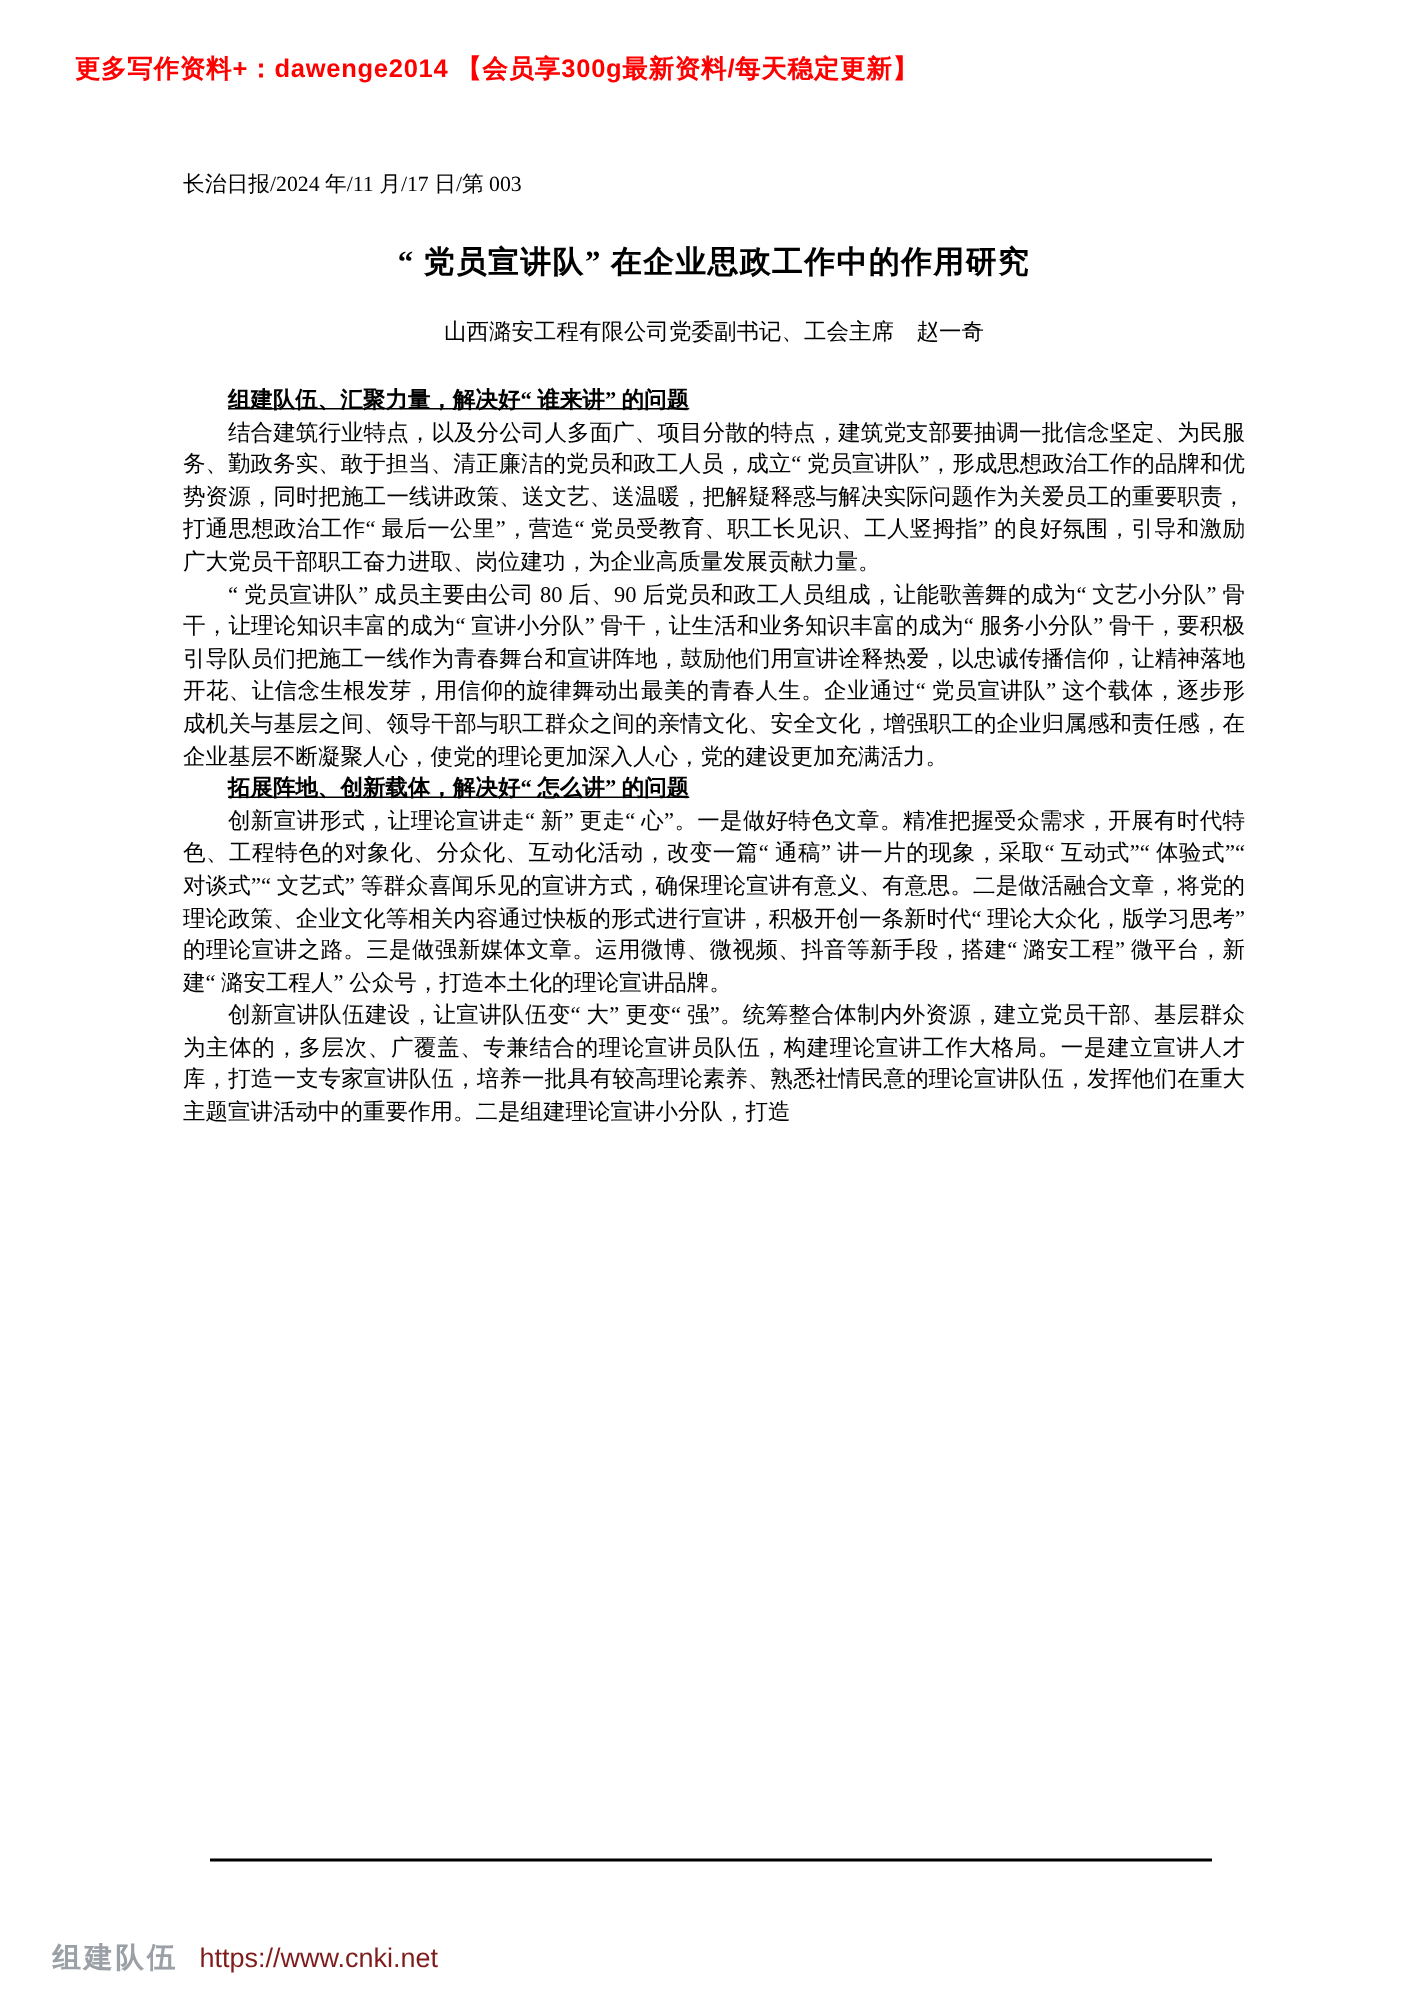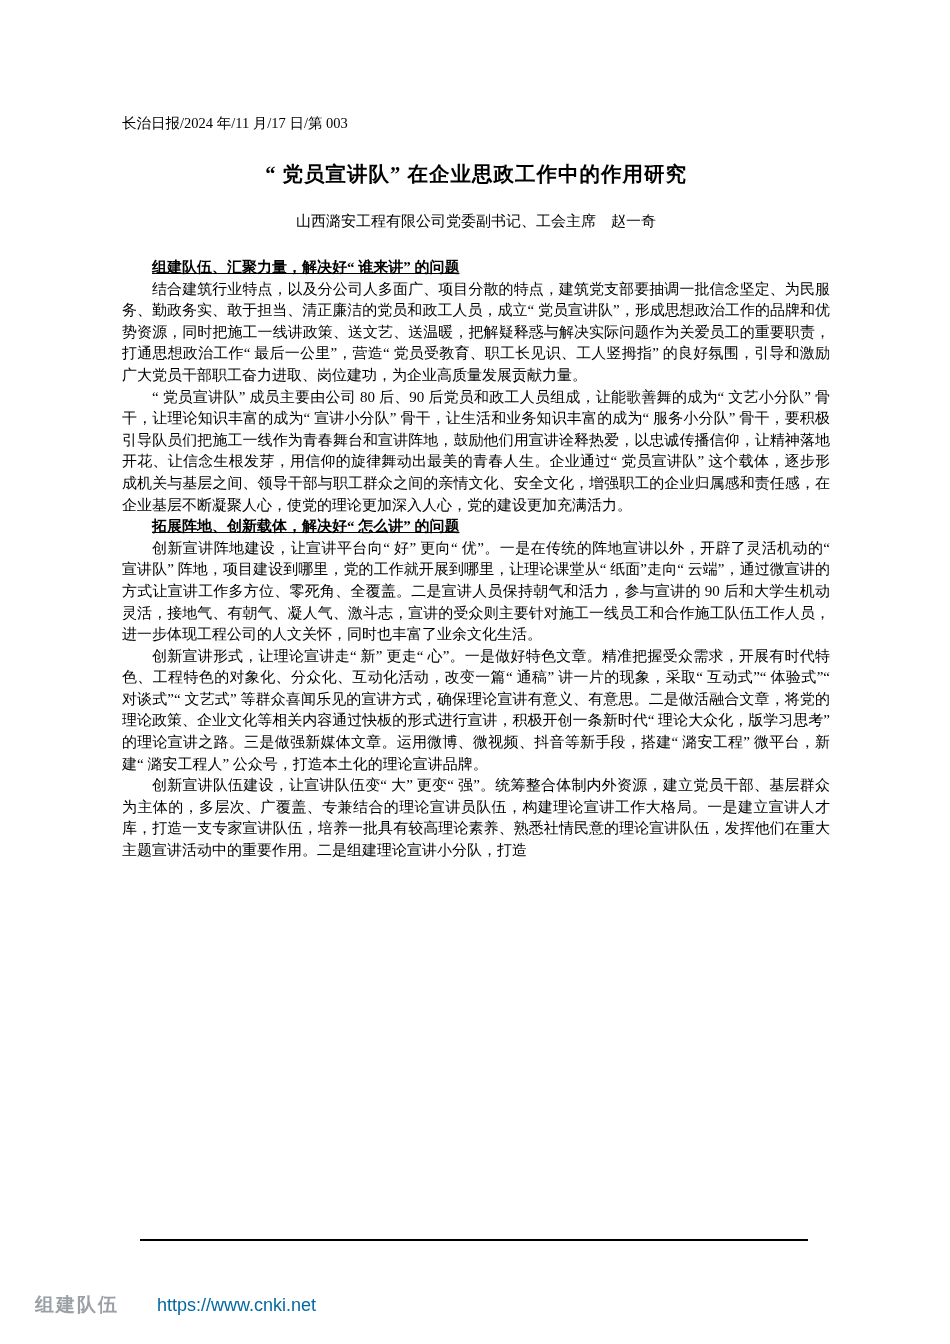--- a/index.html
+++ b/index.html
@@ -86,48 +86,47 @@
     gap: 14px;
     font-family: "Liberation Sans", "DejaVu Sans", sans-serif;
   }
   .brand {
     color: #9aa0a6;
     font-size: 19px;
     font-weight: bold;
     letter-spacing: 2px;
   }
   .url {
-    color: #0369a1;
+    color: #7f1d1d;
     font-size: 18px;
     text-decoration: none;
-    margin-left: 24px;
   }
 </style>
 </head>
 <body>
 
 <div class="page">
 
+  <div class="promo">更多写作资料+：dawenge2014 【会员享300g最新资料/每天稳定更新】</div>
 
   <div class="content">
 
     <div class="source">
       <div>长治日报/2024 年/11 月/17 日/第  003</div>
     </div>
 
     <h1 class="title">“ 党员宣讲队” 在企业思政工作中的作用研究</h1>
 
     <div class="author">山西潞安工程有限公司党委副书记、工会主席　赵一奇</div>
 
     <div class="body-text" id="article-body">
         <p class="para subhead">组建队伍、汇聚力量，解决好“ 谁来讲” 的问题</p>
         <p class="para">结合建筑行业特点，以及分公司人多面广、项目分散的特点，建筑党支部要抽调一批信念坚定、为民服务、勤政务实、敢于担当、清正廉洁的党员和政工人员，成立“ 党员宣讲队”，形成思想政治工作的品牌和优势资源，同时把施工一线讲政策、送文艺、送温暖，把解疑释惑与解决实际问题作为关爱员工的重要职责，打通思想政治工作“ 最后一公里”，营造“ 党员受教育、职工长见识、工人竖拇指” 的良好氛围，引导和激励广大党员干部职工奋力进取、岗位建功，为企业高质量发展贡献力量。</p>
         <p class="para">“ 党员宣讲队” 成员主要由公司 80 后、90 后党员和政工人员组成，让能歌善舞的成为“ 文艺小分队” 骨干，让理论知识丰富的成为“ 宣讲小分队” 骨干，让生活和业务知识丰富的成为“ 服务小分队” 骨干，要积极引导队员们把施工一线作为青春舞台和宣讲阵地，鼓励他们用宣讲诠释热爱，以忠诚传播信仰，让精神落地开花、让信念生根发芽，用信仰的旋律舞动出最美的青春人生。企业通过“ 党员宣讲队” 这个载体，逐步形成机关与基层之间、领导干部与职工群众之间的亲情文化、安全文化，增强职工的企业归属感和责任感，在企业基层不断凝聚人心，使党的理论更加深入人心，党的建设更加充满活力。</p>
         <p class="para subhead">拓展阵地、创新载体，解决好“ 怎么讲” 的问题</p>
-        <p class="para">创新宣讲阵地建设，让宣讲平台向“ 好” 更向“ 优”。一是在传统的阵地宣讲以外，开辟了灵活机动的“ 宣讲队” 阵地，项目建设到哪里，党的工作就开展到哪里，让理论课堂从“ 纸面”走向“ 云端”，通过微宣讲的方式让宣讲工作多方位、零死角、全覆盖。二是宣讲人员保持朝气和活力，参与宣讲的 90 后和大学生机动灵活，接地气、有朝气、凝人气、激斗志，宣讲的受众则主要针对施工一线员工和合作施工队伍工作人员，进一步体现工程公司的人文关怀，同时也丰富了业余文化生活。</p>
         <p class="para">创新宣讲形式，让理论宣讲走“ 新” 更走“ 心”。一是做好特色文章。精准把握受众需求，开展有时代特色、工程特色的对象化、分众化、互动化活动，改变一篇“ 通稿” 讲一片的现象，采取“ 互动式”“ 体验式”“ 对谈式”“ 文艺式” 等群众喜闻乐见的宣讲方式，确保理论宣讲有意义、有意思。二是做活融合文章，将党的理论政策、企业文化等相关内容通过快板的形式进行宣讲，积极开创一条新时代“ 理论大众化，版学习思考” 的理论宣讲之路。三是做强新媒体文章。运用微博、微视频、抖音等新手段，搭建“ 潞安工程” 微平台，新建“ 潞安工程人” 公众号，打造本土化的理论宣讲品牌。</p>
         <p class="para">创新宣讲队伍建设，让宣讲队伍变“ 大” 更变“ 强”。统筹整合体制内外资源，建立党员干部、基层群众为主体的，多层次、广覆盖、专兼结合的理论宣讲员队伍，构建理论宣讲工作大格局。一是建立宣讲人才库，打造一支专家宣讲队伍，培养一批具有较高理论素养、熟悉社情民意的理论宣讲队伍，发挥他们在重大主题宣讲活动中的重要作用。二是组建理论宣讲小分队，打造</p>
       </div>
 
 
   </div>
 
   <hr class="divider">
 
   <div class="watermark">

